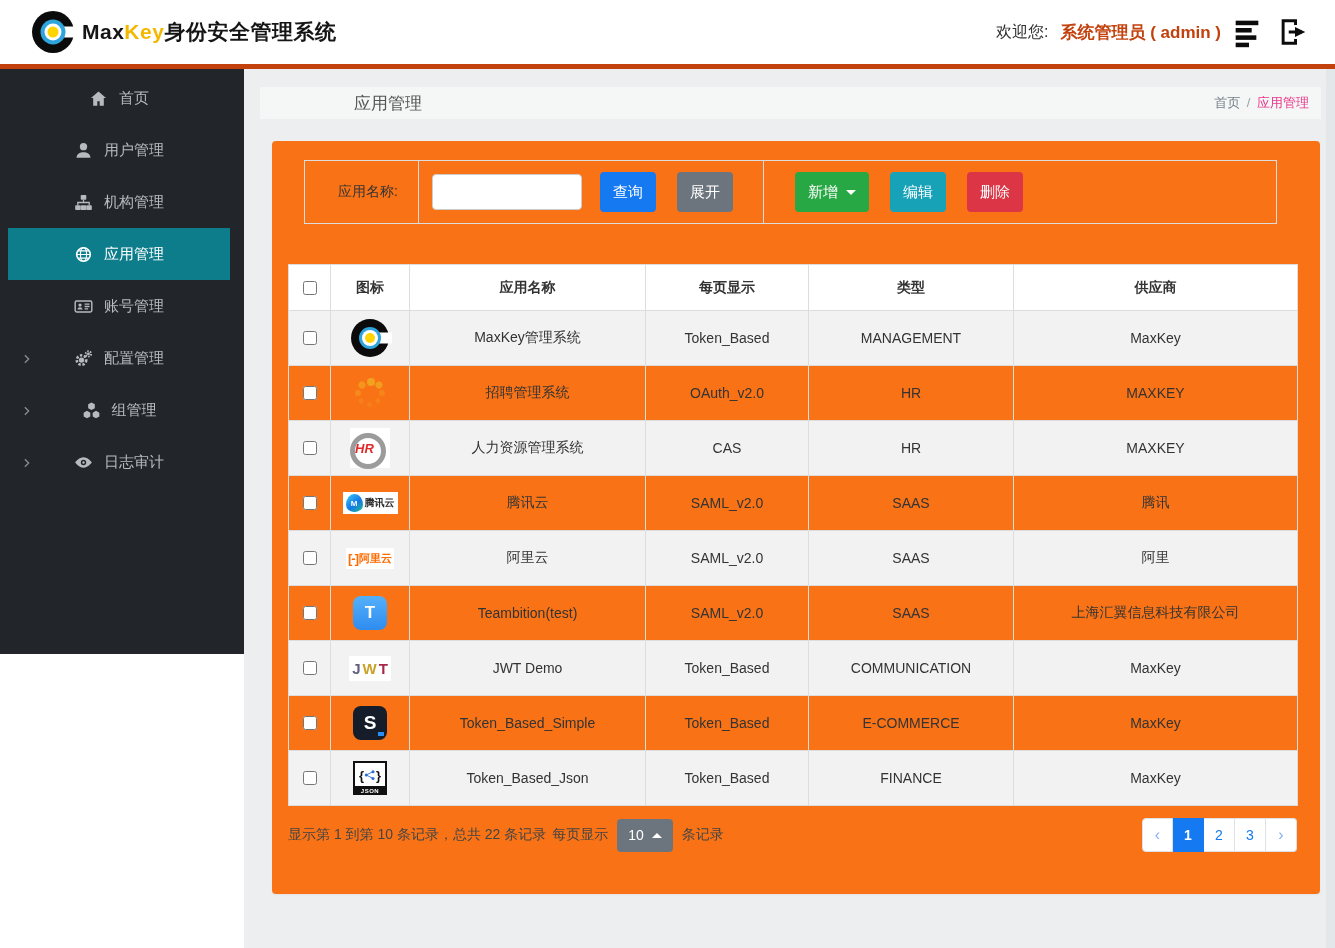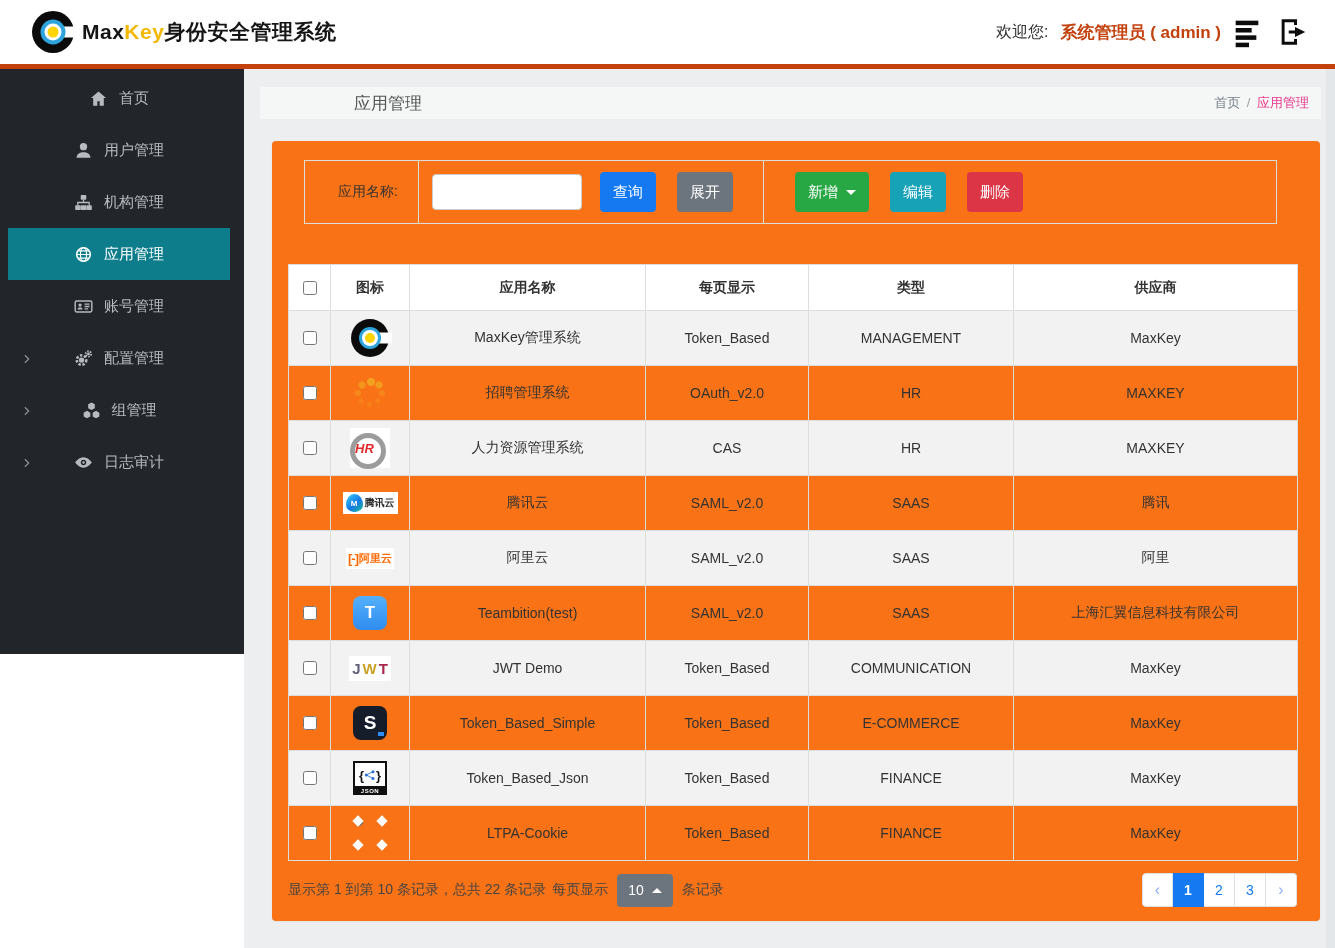--- a/index.html
+++ b/index.html
@@ -458,38 +458,20 @@
                     <b class="js-brace">}</b>
                     <i class="js-bar">JSON</i>
                   </span>
                 </span>
               </td>
             <td>Token_Based_Json</td>
             <td>Token_Based</td>
             <td>FINANCE</td>
             <td>MaxKey</td>
           </tr>
-          <tr>
-            <td><input type="checkbox" style=""></td>
-            <td>
-                <span class="iconcell">
-                  <span class="ic-ltpa">
-                    <i class="ltpa-ring" style="position:absolute;inset:0;"></i>
-                    <i class="n1"></i>
-                    <i class="n2"></i>
-                    <i class="n3"></i>
-                    <i class="n4"></i>
-                  </span>
-                </span>
-              </td>
-            <td>LTPA-Cookie</td>
-            <td>Token_Based</td>
-            <td>FINANCE</td>
-            <td>MaxKey</td>
-          </tr>
         </tbody>
       </table>
 
       <div class="pager">
         <div class="pg-left">
           <span>显示第 1 到第 10 条记录，总共 22 条记录</span>
           <span style="margin-left:6px">每页显示</span>
           <button class="pg-size">
               <span>10</span>
               <i class="caret-up"></i>

